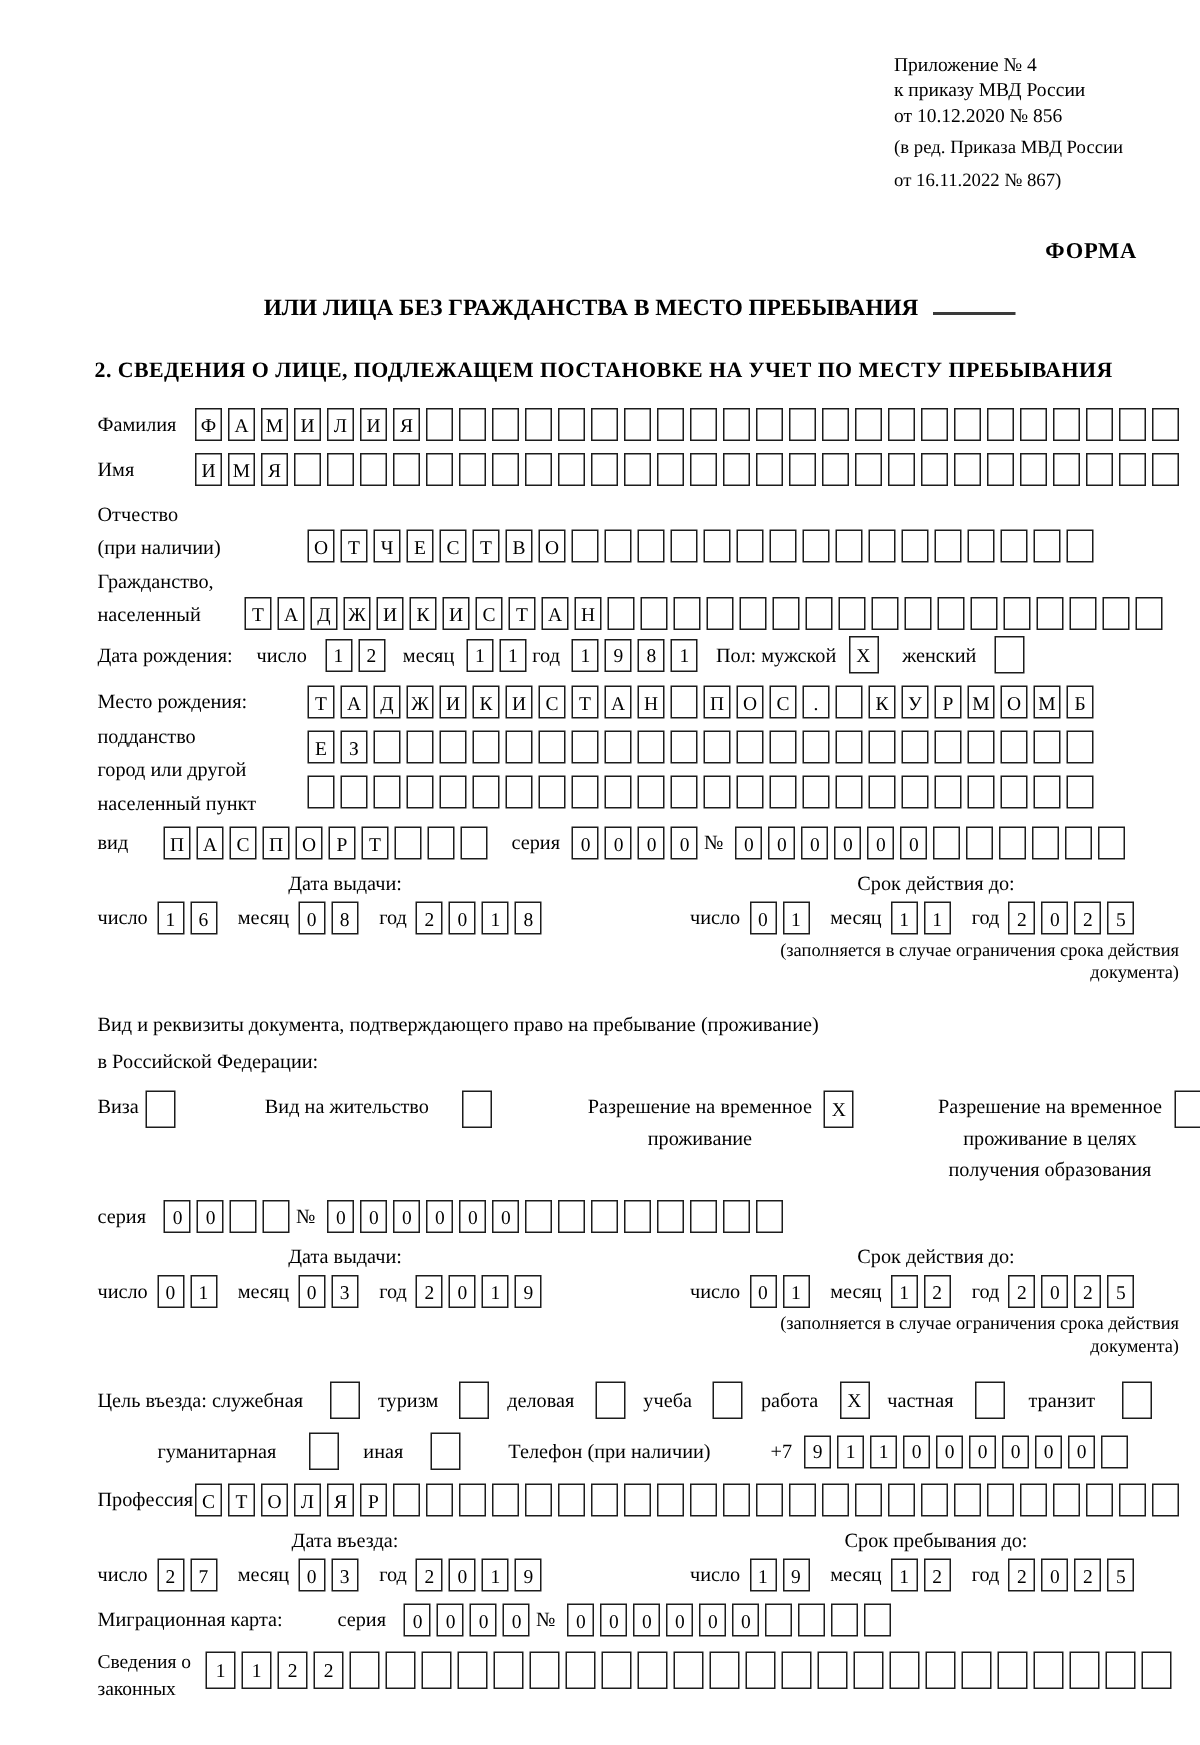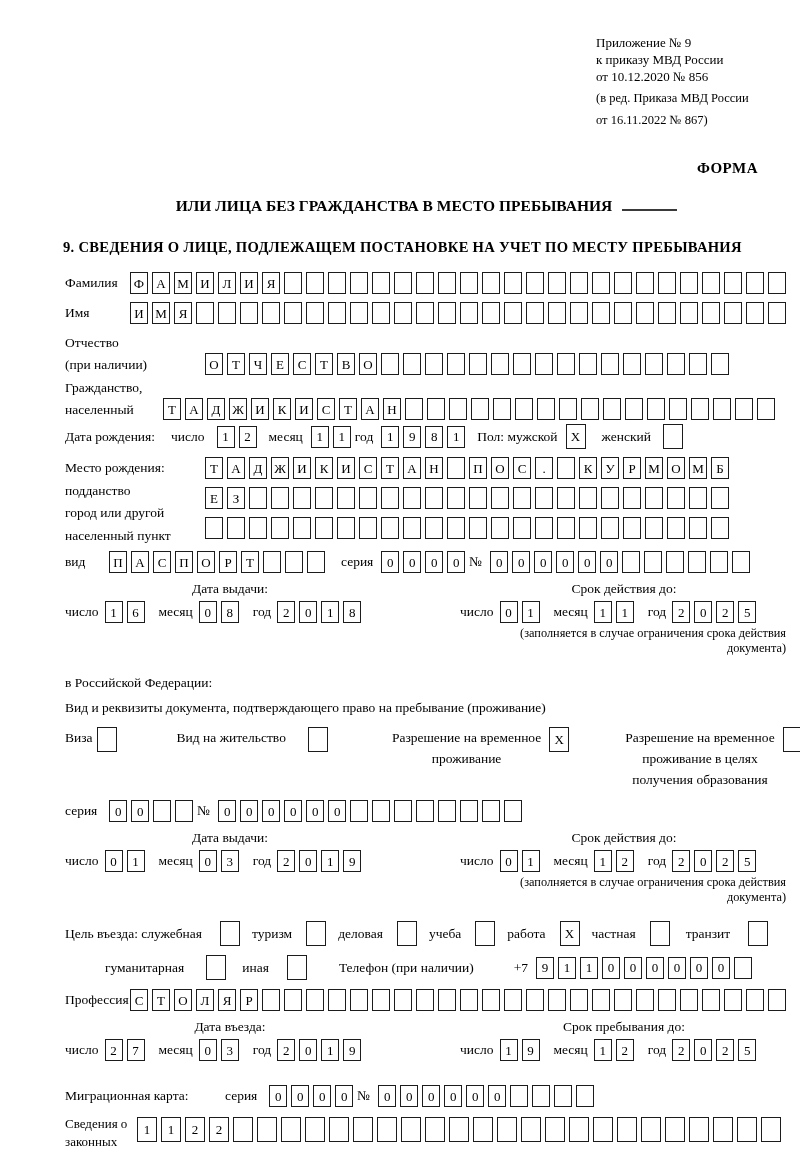--- a/index.html
+++ b/index.html
@@ -39,34 +39,34 @@
   .cbitem .cb{margin-left:8px;margin-top:0;}
   .pair{display:flex;align-items:center;flex-shrink:0;}
   .pair .lbl{margin-right:6px;}
 </style>
 </head>
 <body>
 
 <div class="page">
 
   <div class="appendix">
-    <div>Приложение № 9</div>
+    <div>Приложение № 4</div>
     <div>к приказу МВД России</div>
     <div>от 10.12.2020 № 856</div>
     <div class="ed">(в ред. Приказа МВД России</div>
     <div class="ed">от 16.11.2022 № 867)</div>
   </div>
 
   <div class="forma">ФОРМА</div>
 
   <div class="title">
     <div><span>ИЛИ ЛИЦА БЕЗ ГРАЖДАНСТВА В МЕСТО ПРЕБЫВАНИЯ</span><span class="blank-line"></span></div>
   </div>
 
-  <div class="sec-heading">9. СВЕДЕНИЯ О ЛИЦЕ, ПОДЛЕЖАЩЕМ ПОСТАНОВКЕ НА УЧЕТ ПО МЕСТУ ПРЕБЫВАНИЯ</div>
+  <div class="sec-heading">2. СВЕДЕНИЯ О ЛИЦЕ, ПОДЛЕЖАЩЕМ ПОСТАНОВКЕ НА УЧЕТ ПО МЕСТУ ПРЕБЫВАНИЯ</div>
 
   <div class="row">
     <span class="lbl w65">Фамилия</span>
     <span class="cells">
         <span class="cell">Ф</span>
         <span class="cell">А</span>
         <span class="cell">М</span>
         <span class="cell">И</span>
         <span class="cell">Л</span>
         <span class="cell">И</span>
@@ -413,22 +413,22 @@
             <span class="cell">2</span>
             <span class="cell">0</span>
             <span class="cell">2</span>
             <span class="cell">5</span>
           </span>
       </div>
       <div class="note-r">(заполняется в случае ограничения срока действия документа)</div>
     </div>
   </div>
 
+  <div class="plain">Вид и реквизиты документа, подтверждающего право на пребывание (проживание)</div>
   <div class="plain">в Российской Федерации:</div>
-  <div class="plain">Вид и реквизиты документа, подтверждающего право на пребывание (проживание)</div>
 
   <div class="cbrow">
     <div class="cbitem">
       <span class="lbl">Виза</span>
       <span class="cells cb" style="margin-left:4px">
           <span class="cell"></span>
         </span>
     </div>
     <span class="gap16"></span>
     <div class="cbitem">
@@ -706,21 +706,21 @@
         <span class="cells">
             <span class="cell">2</span>
             <span class="cell">0</span>
             <span class="cell">2</span>
             <span class="cell">5</span>
           </span>
       </div>
     </div>
   </div>
 
-  <div class="row" style="align-items:flex-end;margin-top:24px">
+  <div class="row" style="align-items:flex-end;margin-top:8px">
     <span class="lbl" style="width:160px">Миграционная карта:</span>
     <span class="lbl">серия</span>
       <span class="gap12"></span>
     <span class="cells">
         <span class="cell">0</span>
         <span class="cell">0</span>
         <span class="cell">0</span>
         <span class="cell">0</span>
       </span>
     <span class="lbl">№</span>

